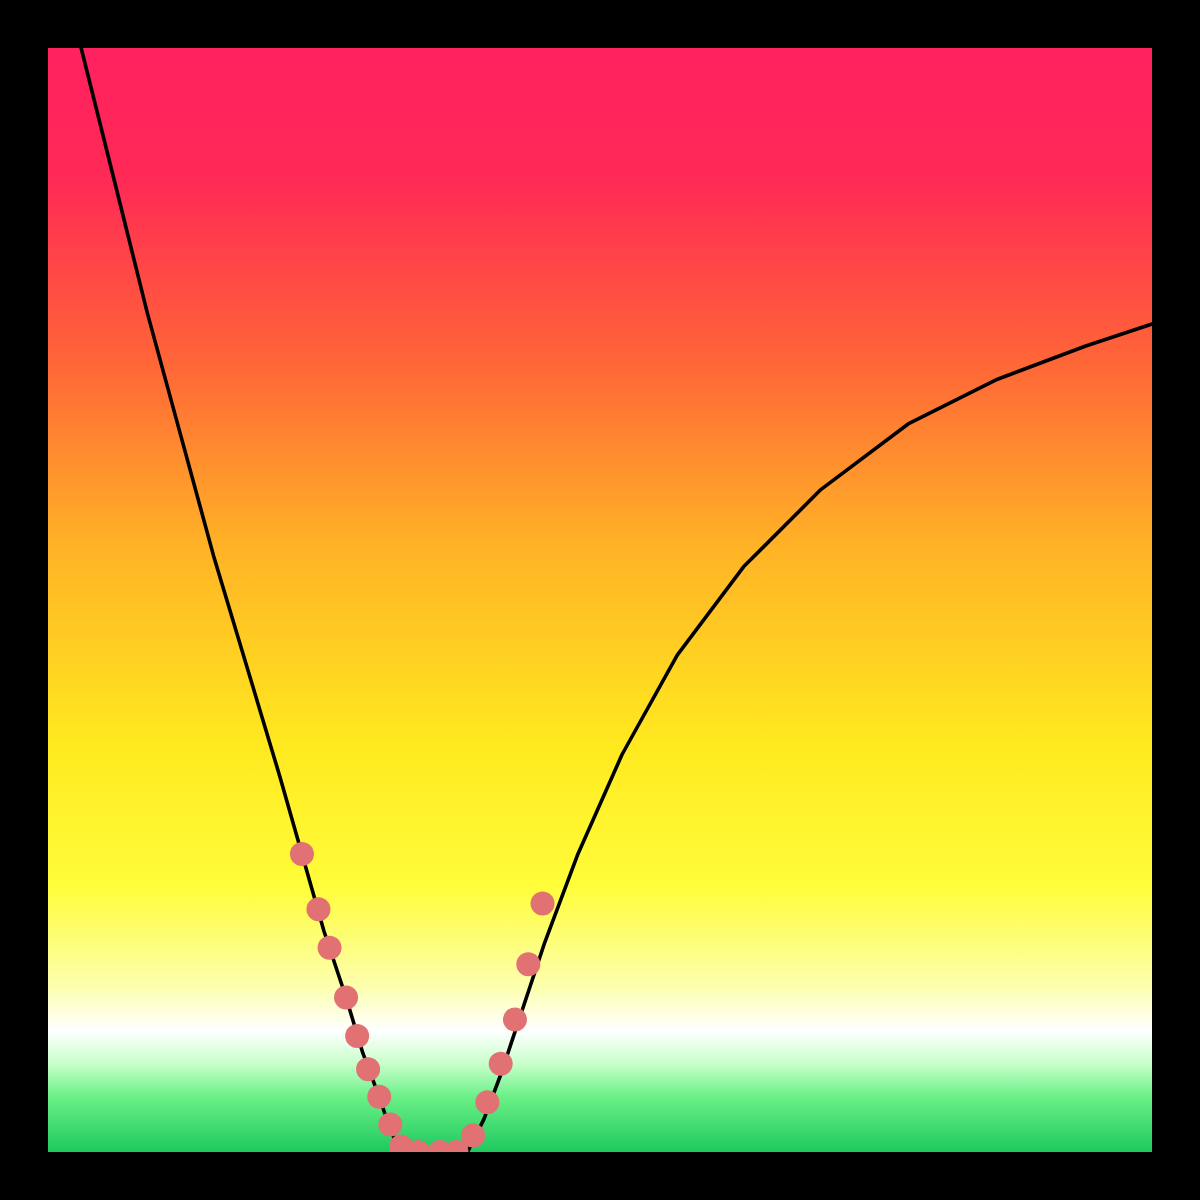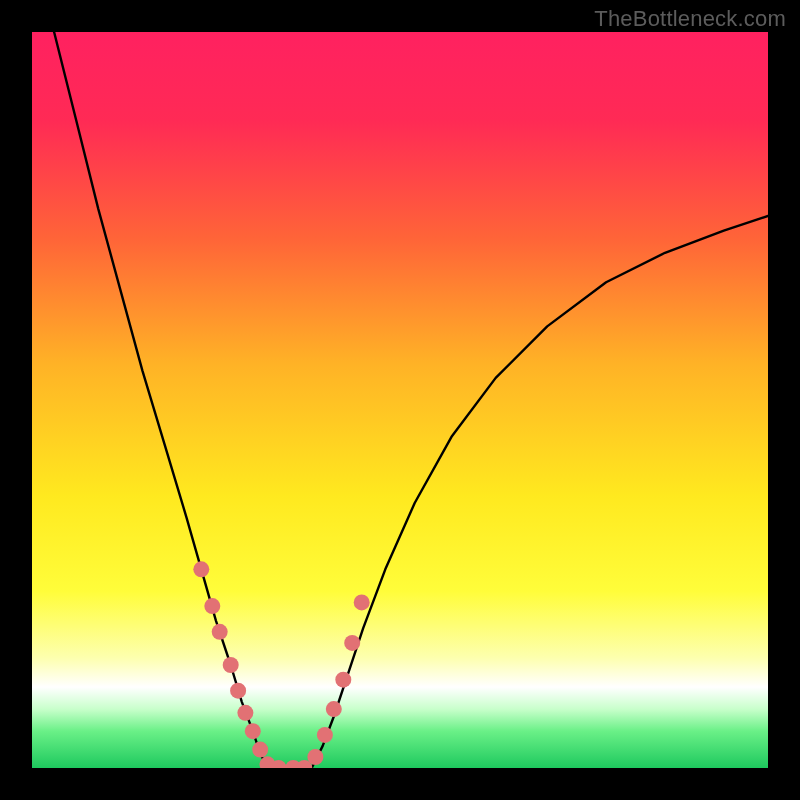--- a/index.html
+++ b/index.html
@@ -79,14 +79,13 @@
           <circle cx="272.3" cy="736.0" r="8" fill="#e27174"></circle>
           <circle cx="283.4" cy="725.0" r="8" fill="#e27174"></circle>
           <circle cx="292.9" cy="702.9" r="8" fill="#e27174"></circle>
           <circle cx="301.8" cy="677.1" r="8" fill="#e27174"></circle>
           <circle cx="311.3" cy="647.7" r="8" fill="#e27174"></circle>
           <circle cx="320.2" cy="610.9" r="8" fill="#e27174"></circle>
           <circle cx="329.7" cy="570.4" r="8" fill="#e27174"></circle>
         </g>
     </svg>
   </div>
-  <div class="watermark">TheBottleneck.com</div>
 </div>
 
 </body></html>

